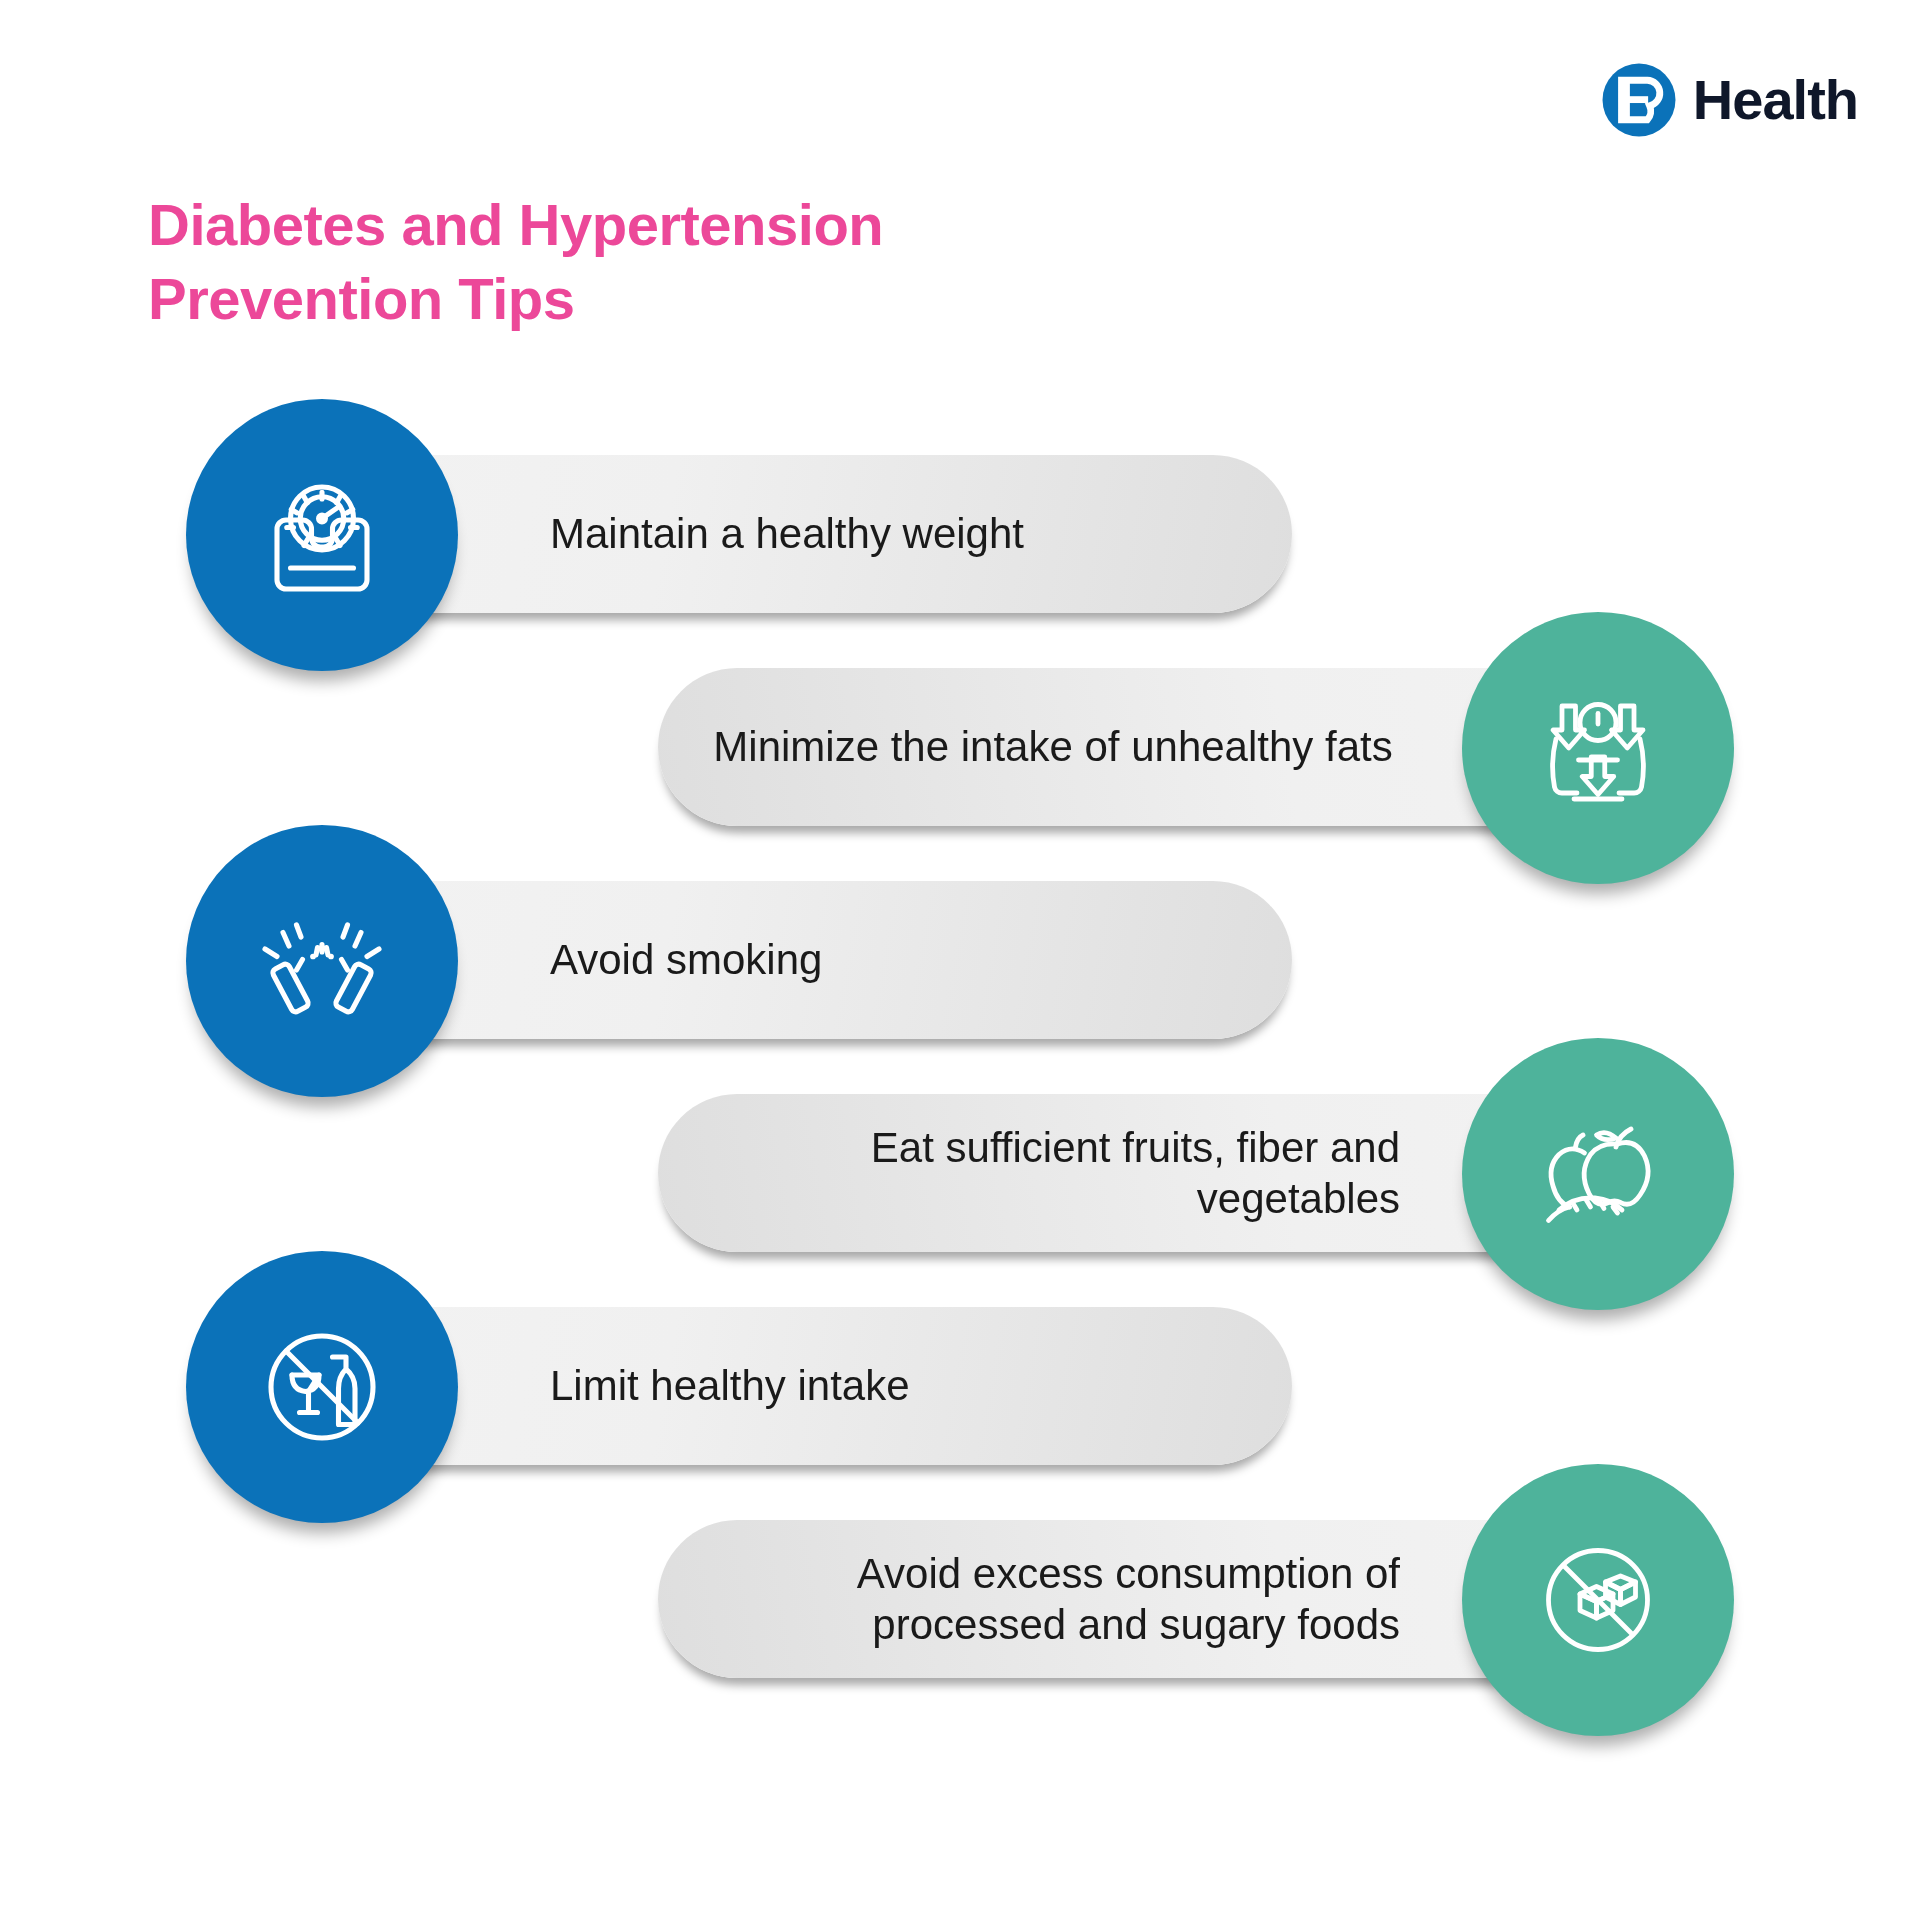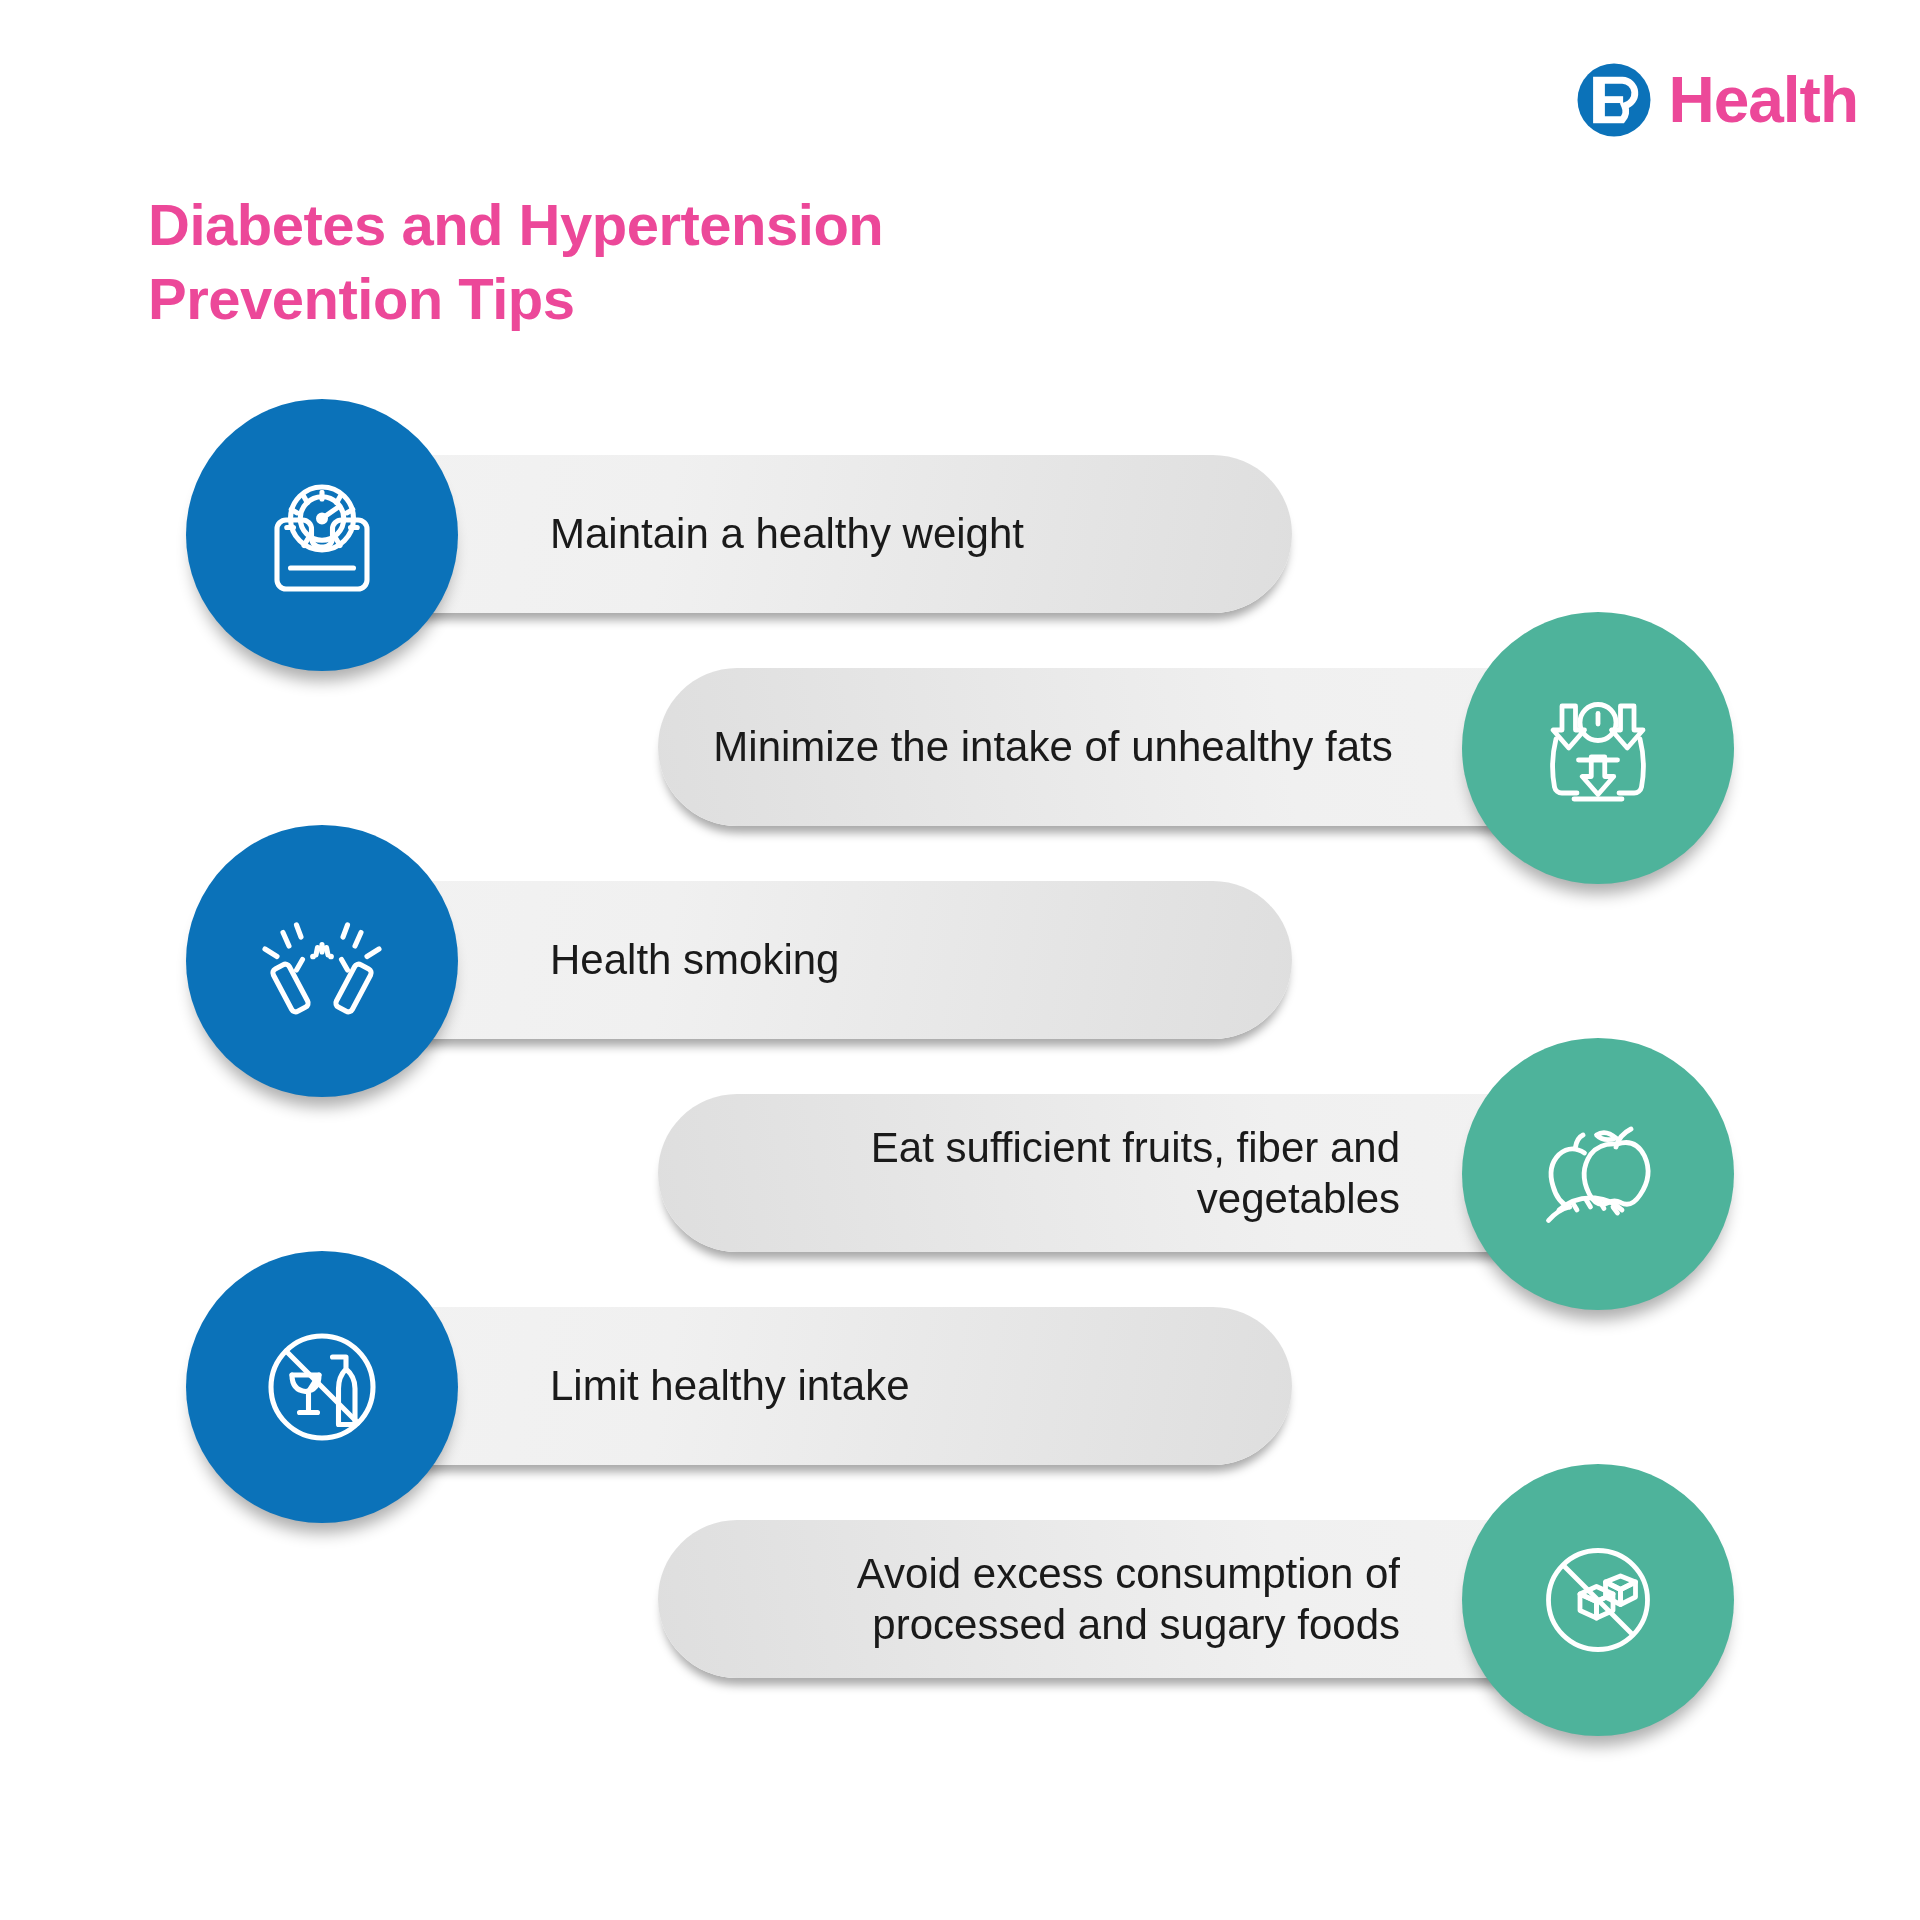--- a/index.html
+++ b/index.html
@@ -11,22 +11,22 @@
   }
   .page { position: relative; width: 1920px; height: 1920px; }
 
   
   .logo {
     position: absolute; top: 62px; right: 62px;
     display: flex; align-items: center; gap: 16px;
   }
   .logo-mark { width: 76px; height: 76px; display: block; }
   .logo-word {
-    font-size: 64px; font-weight: bold; letter-spacing: -1px;
-    color: #ec4899; line-height: 1;
+    font-size: 56px; font-weight: bold; letter-spacing: -1px;
+    color: #0f172a; line-height: 1;
   }
 
   
   .title {
     position: absolute; left: 148px; top: 188px;
     font-size: 58px; font-weight: bold; line-height: 1.28;
     color: #ec4899; letter-spacing: -0.5px;
   }
 
   
@@ -134,21 +134,21 @@
             <path d="M78 44 q4 16 1 32 a5 5 0 0 1 -5 4 h-10"></path>
             <path d="M37 58 h26"></path>
             <path d="M34 84 h32"></path>
           </svg>
         </span>
       </div>
     </div>
 
     <div class="row left">
       <div class="pill">
-        <span class="pill-text">Health smoking</span>
+        <span class="pill-text">Avoid smoking</span>
       </div>
       <div class="badge blue">
         <span>
           <svg viewBox="0 0 100 100" fill="none" stroke="#ffffff" stroke-width="3.4" stroke-linecap="round" stroke-linejoin="round">
             <rect x="23" y="52" width="12" height="32" rx="3" transform="rotate(-28 29 68)"></rect>
             <rect x="65" y="52" width="12" height="32" rx="3" transform="rotate(28 71 68)"></rect>
             <path d="M33 56 l4 -7"></path>
             <path d="M67 56 l-4 -7"></path>
             <path d="M46 46 l1 -5 M54 46 l-1 -5 M50 44 v-5"></path>
             <path d="M28 40 l-4 -9 M36 34 l-3 -8 M20 47 l-8 -5 M72 40 l4 -9 M64 34 l3 -8 M80 47 l8 -5"></path>

